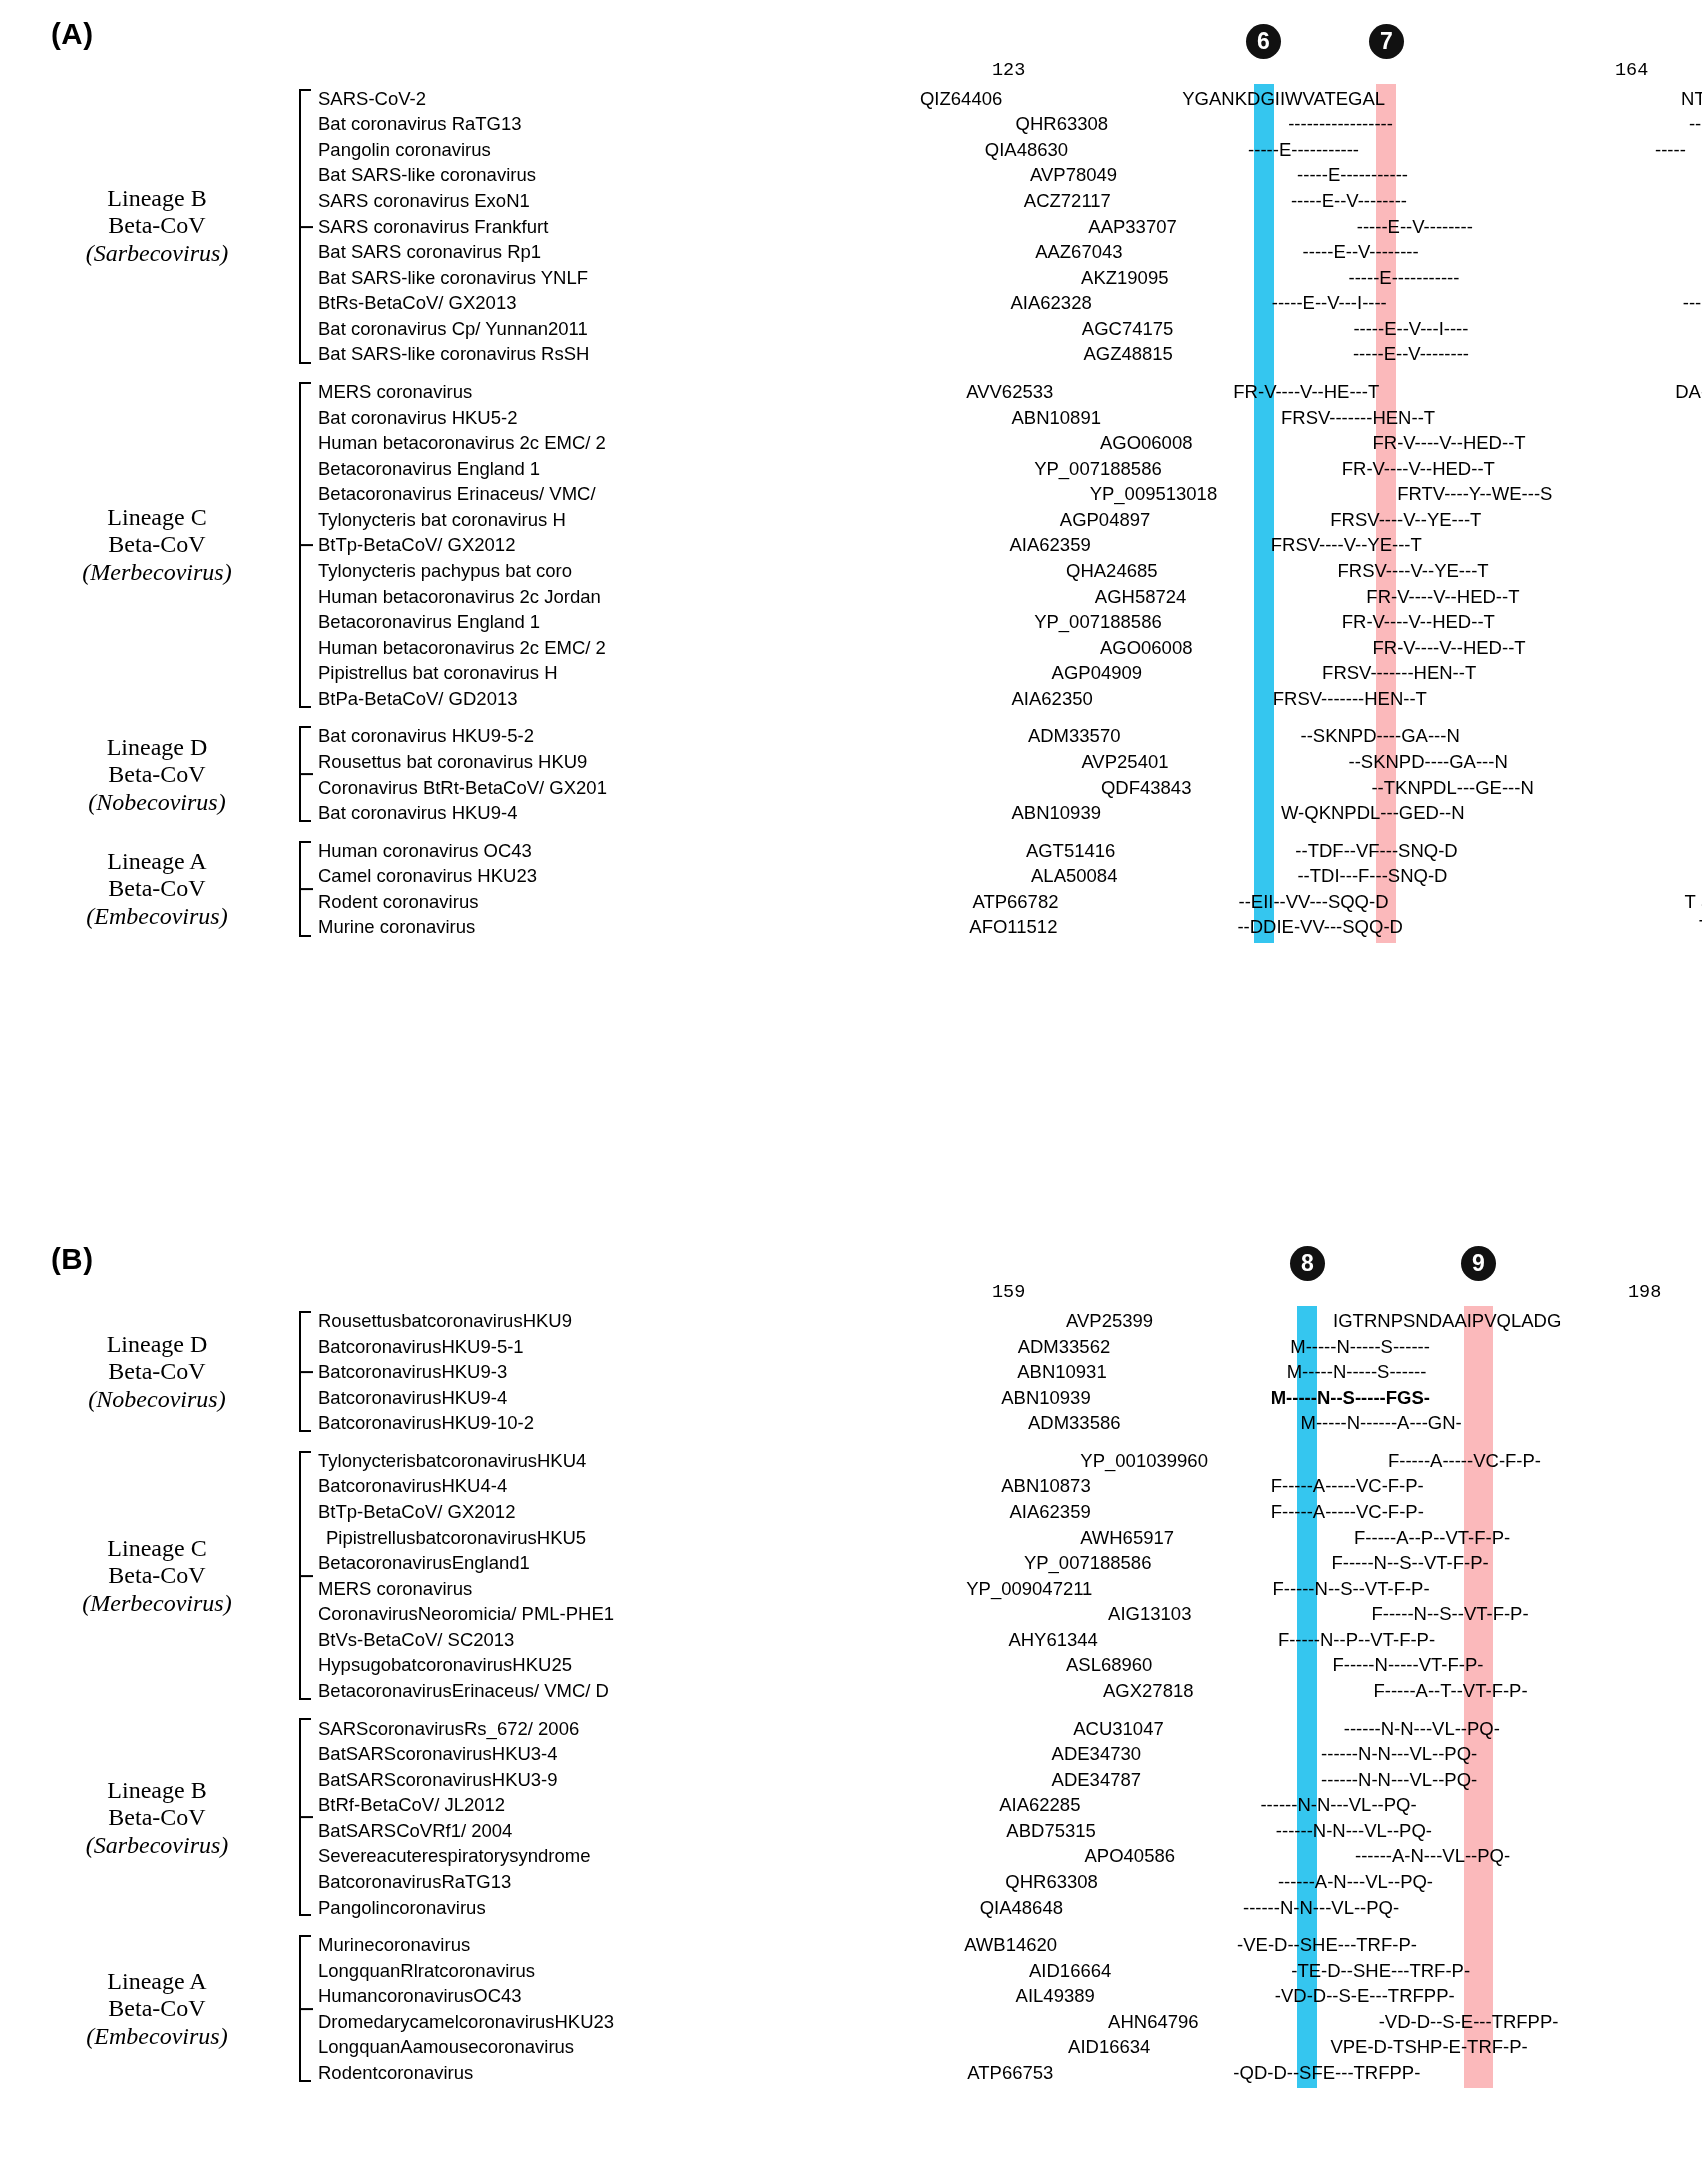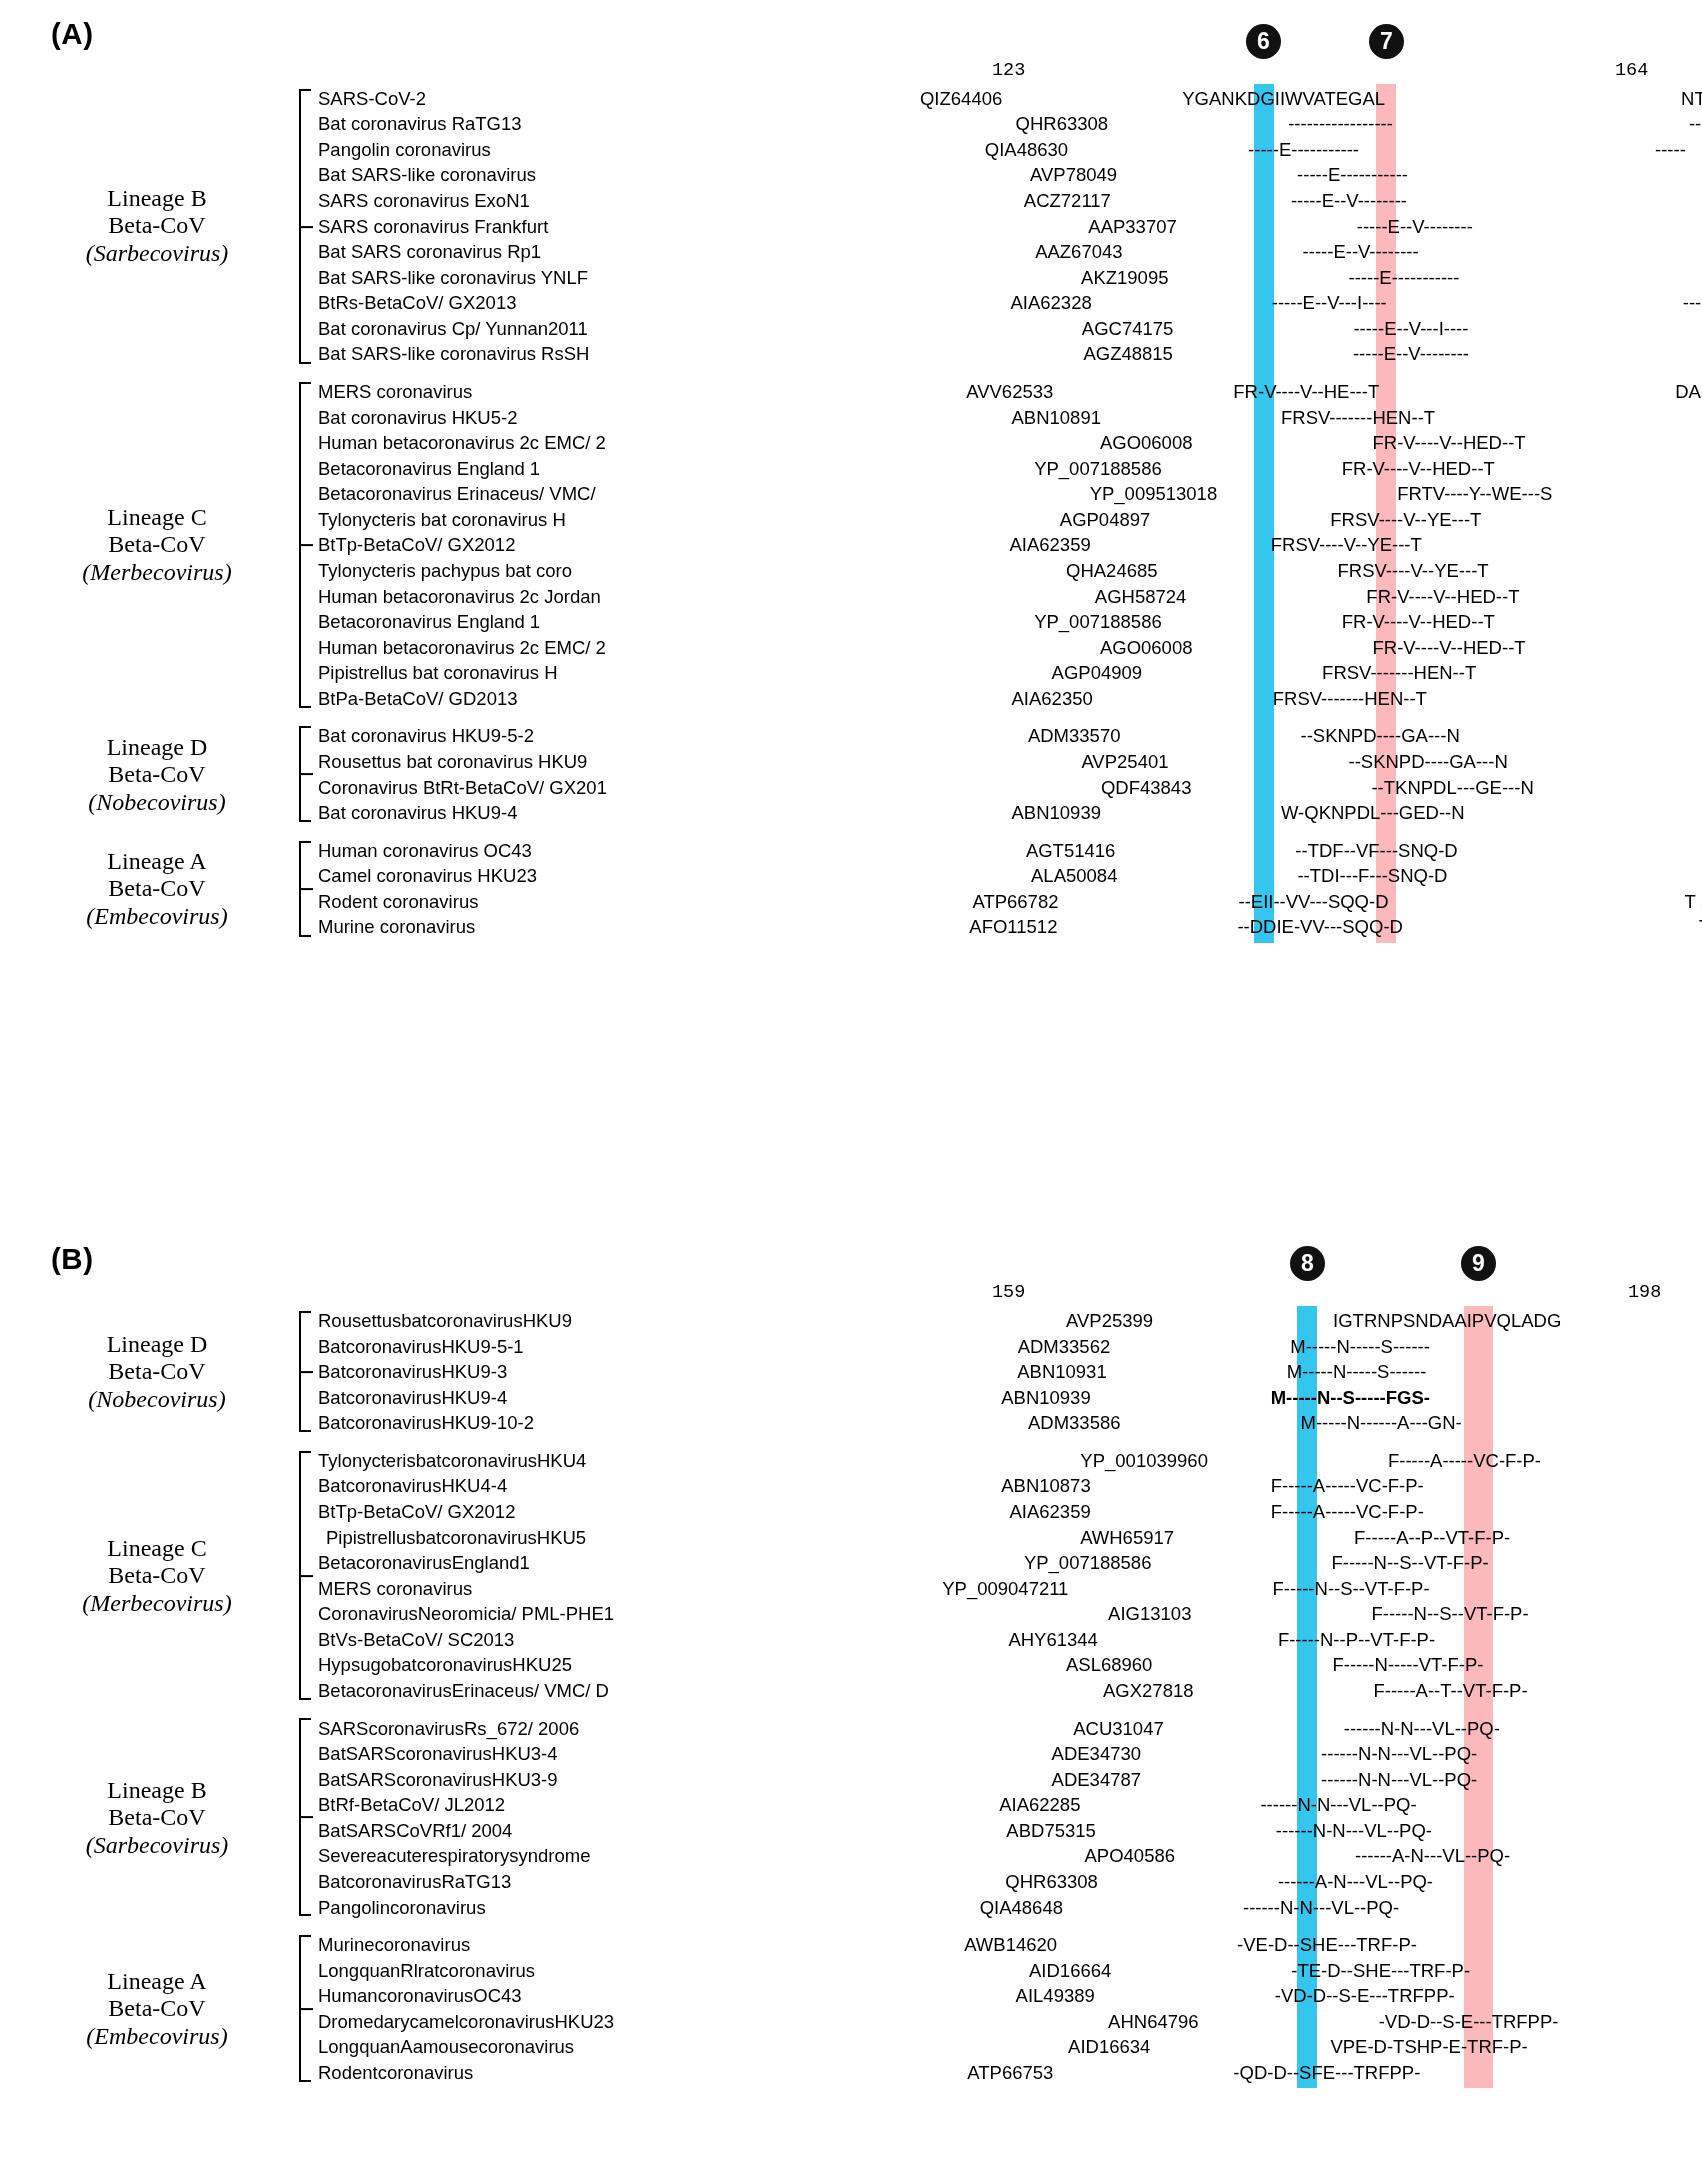--- a/index.html
+++ b/index.html
@@ -118,21 +118,21 @@
     <div class="lin-label" style="left:28px;top:1331px;">
       <div>Lineage D</div>
       <div>Beta-CoV</div>
       <div class="it">(Nobecovirus)</div>
     </div>
     <div class="row" style="position:absolute;left:0;top:1449px;width:1702px;height:25.6px;"><span class="nm seqlayer" style="left:318px;">TylonycterisbatcoronavirusHKU4</span><span class="ac seqlayer" style="left:812px;">YP_001039960</span><span class="sq seqlayer" style="left:992px;">F-----A-----VC-F-P-</span></div>
     <div class="row" style="position:absolute;left:0;top:1474px;width:1702px;height:25.6px;"><span class="nm seqlayer" style="left:318px;">BatcoronavirusHKU4-4</span><span class="ac seqlayer" style="left:812px;">ABN10873</span><span class="sq seqlayer" style="left:992px;">F-----A-----VC-F-P-</span></div>
     <div class="row" style="position:absolute;left:0;top:1500px;width:1702px;height:25.6px;"><span class="nm seqlayer" style="left:318px;">BtTp-BetaCoV/ GX2012</span><span class="ac seqlayer" style="left:812px;">AIA62359</span><span class="sq seqlayer" style="left:992px;">F-----A-----VC-F-P-</span></div>
     <div class="row" style="position:absolute;left:0;top:1526px;width:1702px;height:25.6px;padding-left:8px;"><span class="nm seqlayer" style="left:318px;">PipistrellusbatcoronavirusHKU5</span><span class="ac seqlayer" style="left:812px;">AWH65917</span><span class="sq seqlayer" style="left:992px;">F-----A--P--VT-F-P-</span></div>
     <div class="row" style="position:absolute;left:0;top:1551px;width:1702px;height:25.6px;"><span class="nm seqlayer" style="left:318px;">BetacoronavirusEngland1</span><span class="ac seqlayer" style="left:812px;">YP_007188586</span><span class="sq seqlayer" style="left:992px;">F-----N--S--VT-F-P-</span></div>
-    <div class="row" style="position:absolute;left:0;top:1577px;width:1702px;height:25.6px;"><span class="nm seqlayer" style="left:318px;">MERS coronavirus</span><span class="ac seqlayer" style="left:788px;text-align:right;">YP_009047211</span><span class="sq seqlayer" style="left:992px;">F-----N--S--VT-F-P-</span></div>
+    <div class="row" style="position:absolute;left:0;top:1577px;width:1702px;height:25.6px;"><span class="nm seqlayer" style="left:318px;">MERS coronavirus</span><span class="ac seqlayer" style="left:812px;text-align:right;">YP_009047211</span><span class="sq seqlayer" style="left:992px;">F-----N--S--VT-F-P-</span></div>
     <div class="row" style="position:absolute;left:0;top:1602px;width:1702px;height:25.6px;"><span class="nm seqlayer" style="left:318px;">CoronavirusNeoromicia/ PML-PHE1</span><span class="ac seqlayer" style="left:812px;">AIG13103</span><span class="sq seqlayer" style="left:992px;">F-----N--S--VT-F-P-</span></div>
     <div class="row" style="position:absolute;left:0;top:1628px;width:1702px;height:25.6px;"><span class="nm seqlayer" style="left:318px;">BtVs-BetaCoV/ SC2013</span><span class="ac seqlayer" style="left:812px;">AHY61344</span><span class="sq seqlayer" style="left:992px;">F-----N--P--VT-F-P-</span></div>
     <div class="row" style="position:absolute;left:0;top:1653px;width:1702px;height:25.6px;"><span class="nm seqlayer" style="left:318px;">HypsugobatcoronavirusHKU25</span><span class="ac seqlayer" style="left:812px;">ASL68960</span><span class="sq seqlayer" style="left:992px;">F-----N-----VT-F-P-</span></div>
     <div class="row" style="position:absolute;left:0;top:1679px;width:1702px;height:25.6px;"><span class="nm seqlayer" style="left:318px;">BetacoronavirusErinaceus/ VMC/ D</span><span class="ac seqlayer" style="left:812px;">AGX27818</span><span class="sq seqlayer" style="left:992px;">F-----A--T--VT-F-P-</span></div>
     <div class="bracket" style="left:299px;top:1451px;height:249px;"></div>
     <div class="lin-label" style="left:28px;top:1535px;">
       <div>Lineage C</div>
       <div>Beta-CoV</div>
       <div class="it">(Merbecovirus)</div>
     </div>

